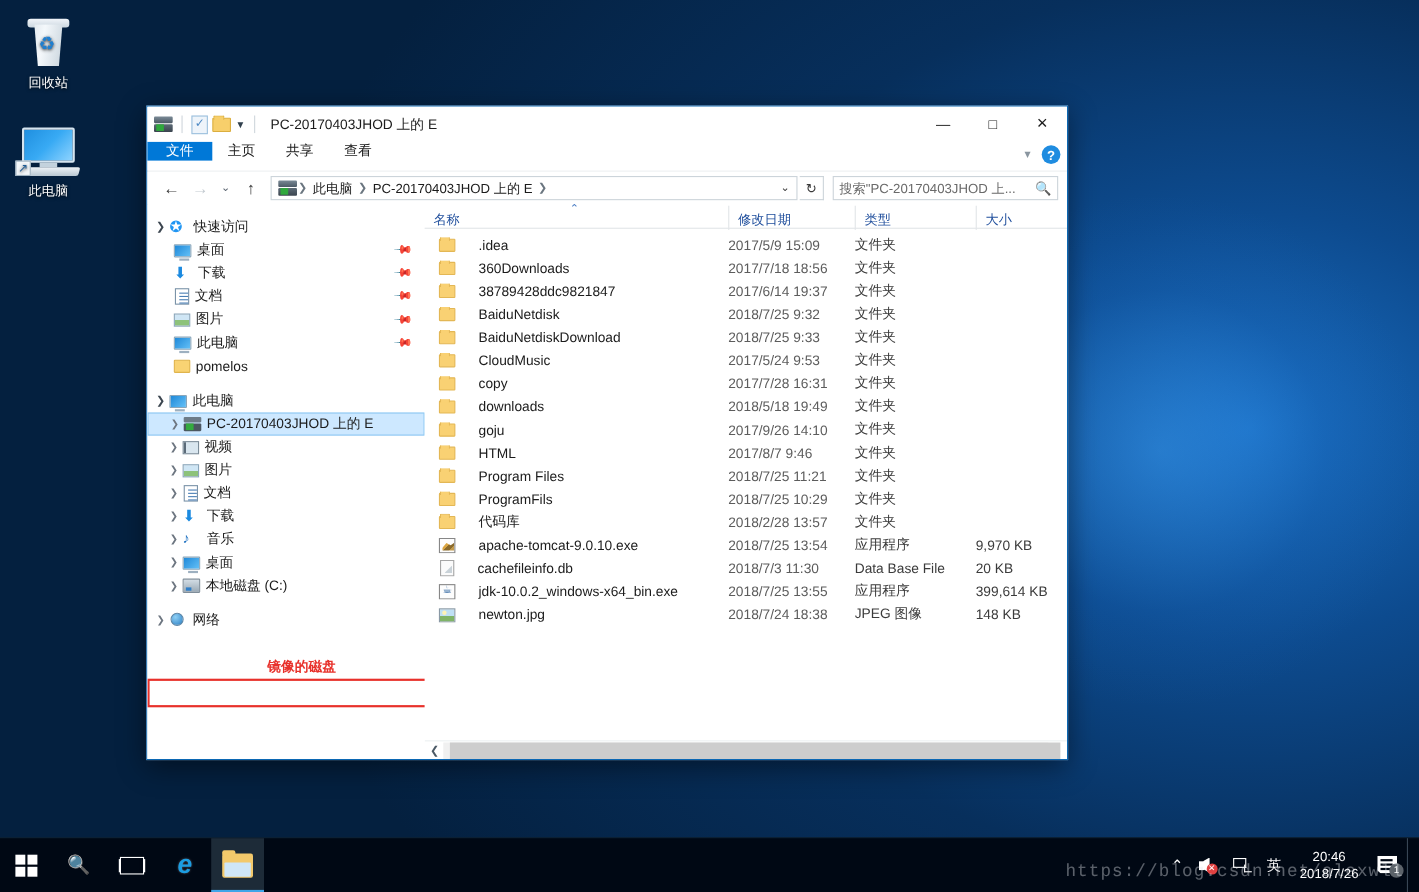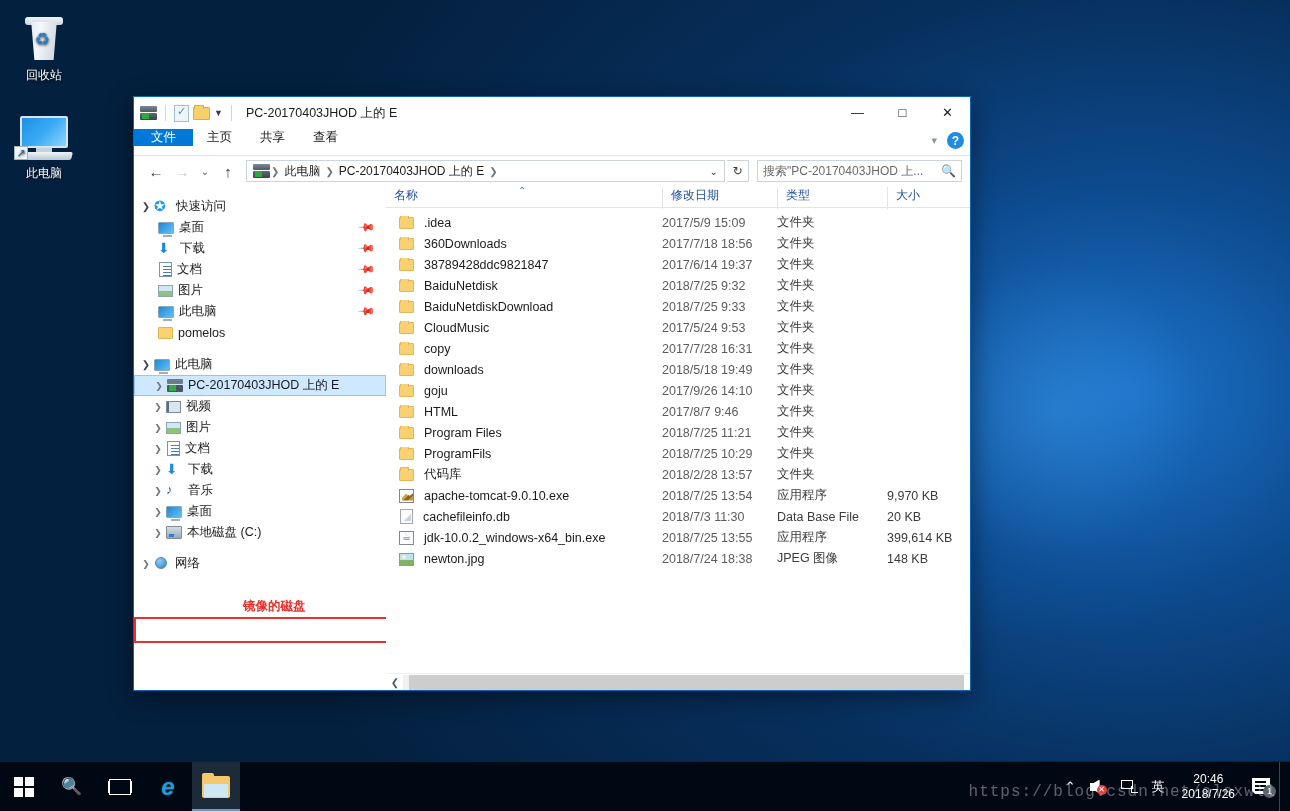--- a/index.html
+++ b/index.html
@@ -273,36 +273,36 @@
 
   
   .filepane { flex: 1; display: flex; flex-direction: column; min-width: 0; background: #fff; }
   .colheaders {
     height: 22px; display: flex; align-items: center;
     border-bottom: 1px solid #e1e5e8; font-size: 12px; color: #2b5797;
     position: relative; padding-top: 2px;
   }
   .colheaders .ch {
     color: #1f4e9c; padding-left: 8px; position: relative; height: 22px;
-    display: flex; align-items: flex-start;
+    display: flex; align-items: flex-end;
   }
   .colheaders .ch + .ch { border-left: 1px solid #e1e5e8; }
   .ch.name { width: 276px; }
   .ch.date { width: 115px; }
   .ch.type { width: 110px; }
   .ch.size { width: 80px; }
   .sortcaret {
     position: absolute; left: 132px; top: -2px; font-size: 10px; color: #4a7dc4;
   }
   .listrows { flex: 1; overflow: hidden; padding-top: 4px; }
   .frow {
     height: 21px; display: flex; align-items: center; font-size: 12.5px;
   }
   .frow .fname {
-    width: 276px; display: flex; align-items: center; gap: 10px;
+    width: 276px; display: flex; align-items: center; gap: 21px;
     padding-left: 13px; color: #1b1b1b; white-space: nowrap; overflow: hidden;
   }
   .frow .fdate { width: 115px; color: #5c5c5c; }
   .frow .ftype { width: 110px; color: #3b3b3b; }
   .frow .fsize { width: 80px; color: #3b3b3b; text-align: left; padding-right: 4px; }
   .fico { width: 16px; height: 14px; flex: none; position: relative; }
   .fico-folder {
     background: #f9d173; border: 1px solid #e3b755; border-radius: 1px;
     width: 15px; height: 12px; margin-top: 1px;
   }

